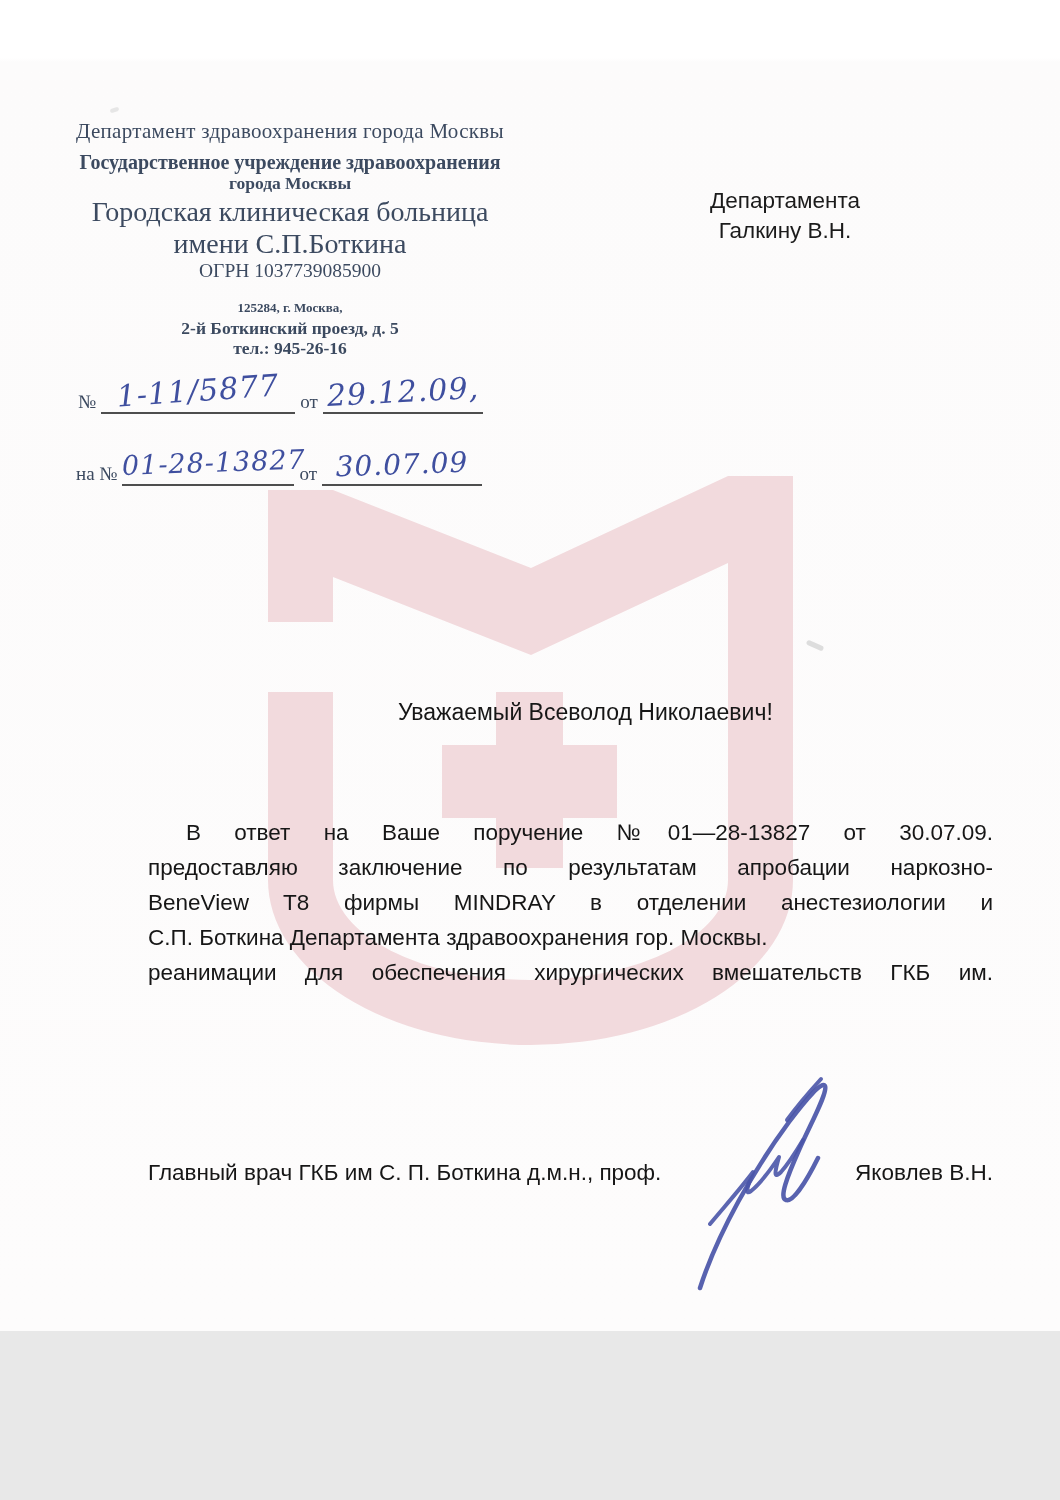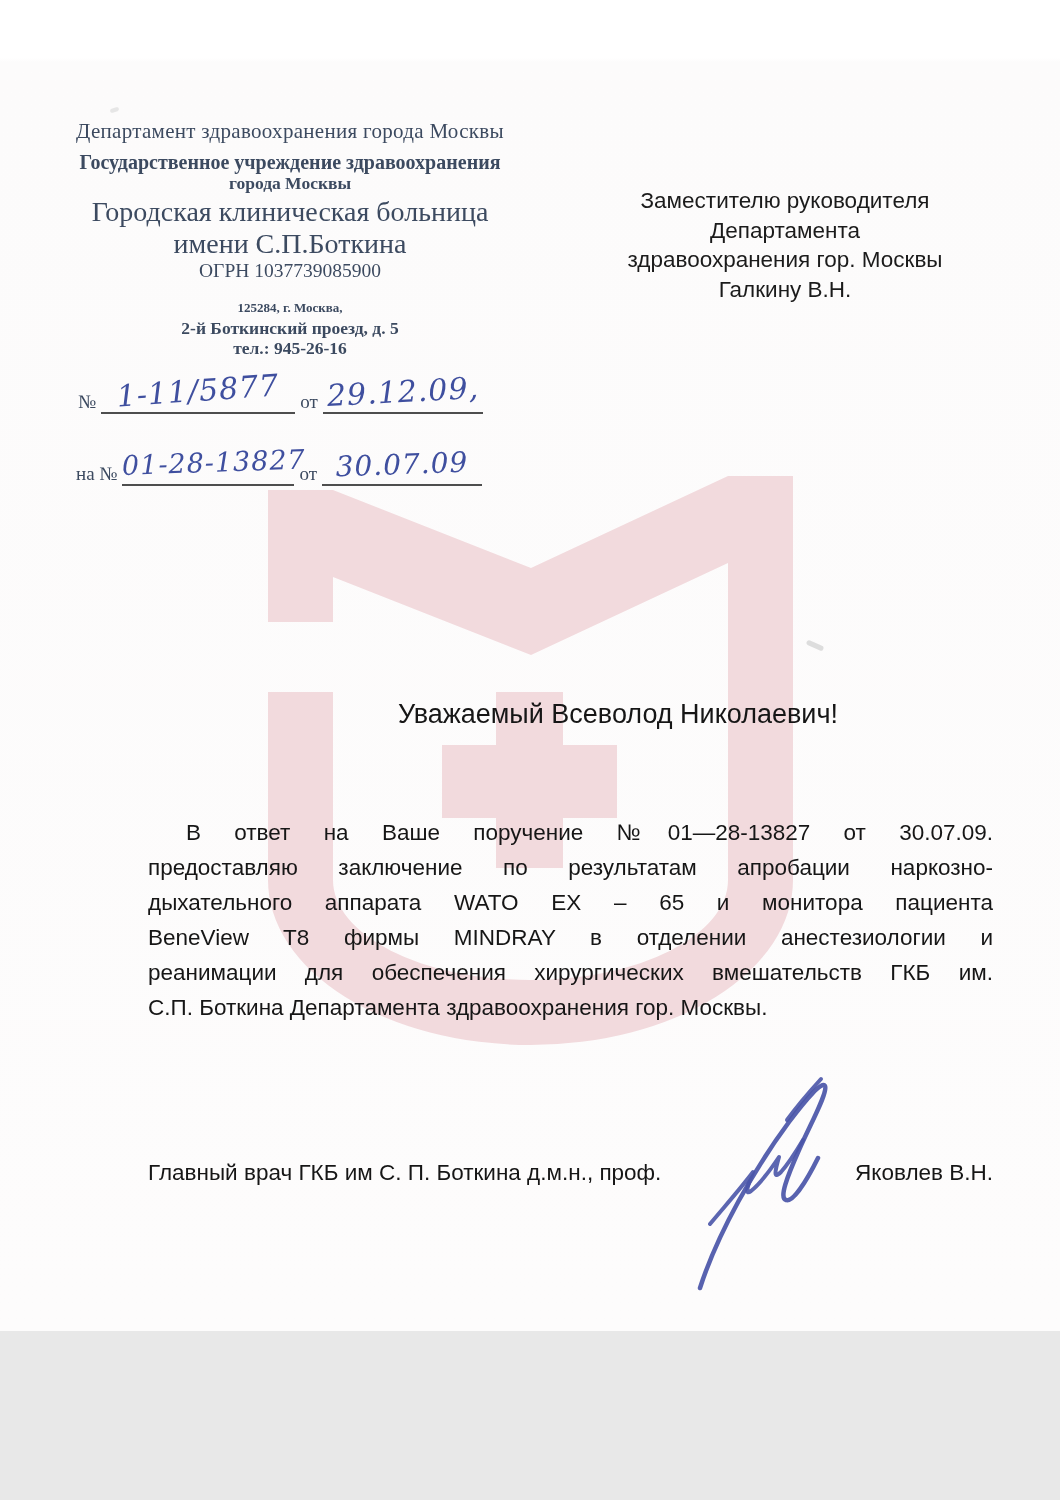--- a/index.html
+++ b/index.html
@@ -49,21 +49,21 @@
   .u-a{width:194px;}
   .u-b{width:160px;}
   .u-c{width:172px;}
   .u-d{width:160px;}
   .h-num1{font-size:30px;line-height:40px;transform:rotate(-4deg) translateY(-1px);}
   .h-date1{font-size:30px;line-height:40px;transform:rotate(-3deg);}
   .h-num2{font-size:27px;line-height:38px;transform:rotate(-2deg) translateY(-2px);}
   .h-date2{font-size:28px;line-height:38px;transform:rotate(-2deg);}
 
   
-  .salutation{position:absolute;left:398px;top:699px;font-size:27px;color:#161616;}
+  .salutation{position:absolute;left:398px;top:699px;font-size:23px;color:#161616;}
   .body-par{position:absolute;left:148px;top:815px;width:845px;font-size:22.5px;line-height:35px;color:#161616;}
   .body-par .line{text-align:justify;text-align-last:justify;}
   .body-par .line.first{text-indent:38px;}
   .body-par .line.last{text-align-last:auto;}
 
   
   .sign-row{
     position:absolute;left:148px;top:1160px;width:845px;
     font-size:22.5px;color:#161616;display:flex;justify-content:space-between;align-items:flex-end;
   }
@@ -95,23 +95,21 @@
       <div class="hdr-inst2">города Москвы</div>
       <div class="hdr-hosp1">Городская клиническая больница</div>
       <div class="hdr-hosp2">имени С.П.Боткина</div>
       <div class="hdr-ogrn">ОГРН 1037739085900</div>
       <div class="hdr-addr1">125284, г. Москва,</div>
       <div class="hdr-addr2">2-й Боткинский проезд, д. 5</div>
       <div class="hdr-phone">тел.: 945-26-16</div>
     </div>
 
     <div class="addressee">
-      <div>Заместителю руководителя</div>
       <div>Департамента</div>
-      <div>здравоохранения гор. Москвы</div>
       <div>Галкину В.Н.</div>
     </div>
 
     <div class="refline row1">
       <span class="lbl">№</span>
       <span class="u u-a">
         <span class="hand h-num1">1-11/5877</span>
       </span>
       <span class="lbl">от</span>
       <span class="u u-b">
@@ -128,24 +126,23 @@
       <span class="u u-d">
         <span class="hand h-date2">30.07.09</span>
       </span>
     </div>
 
     <div class="salutation">Уважаемый Всеволод Николаевич!</div>
 
     <div class="body-par">
       <div class="line first">В ответ на Ваше поручение №01—28-13827 от 30.07.09.</div>
       <div class="line">предоставляю заключение по результатам апробации наркозно-</div>
-      <div class="line">дыхательного аппарата WATO EX – 65 и монитора пациента</div>
       <div class="line">BeneView T8 фирмы MINDRAY в отделении анестезиологии и</div>
+      <div class="line last">С.П. Боткина Департамента здравоохранения гор. Москвы.</div>
       <div class="line">реанимации для обеспечения хирургических вмешательств ГКБ им.</div>
-      <div class="line last">С.П. Боткина Департамента здравоохранения гор. Москвы.</div>
     </div>
 
     <div class="sign-row">
       <span>Главный врач ГКБ им С. П. Боткина д.м.н., проф.</span>
       <span>Яковлев В.Н.</span>
     </div>
 
     <div class="speck speck1"></div>
     <div class="speck speck2"></div>
   </div>

